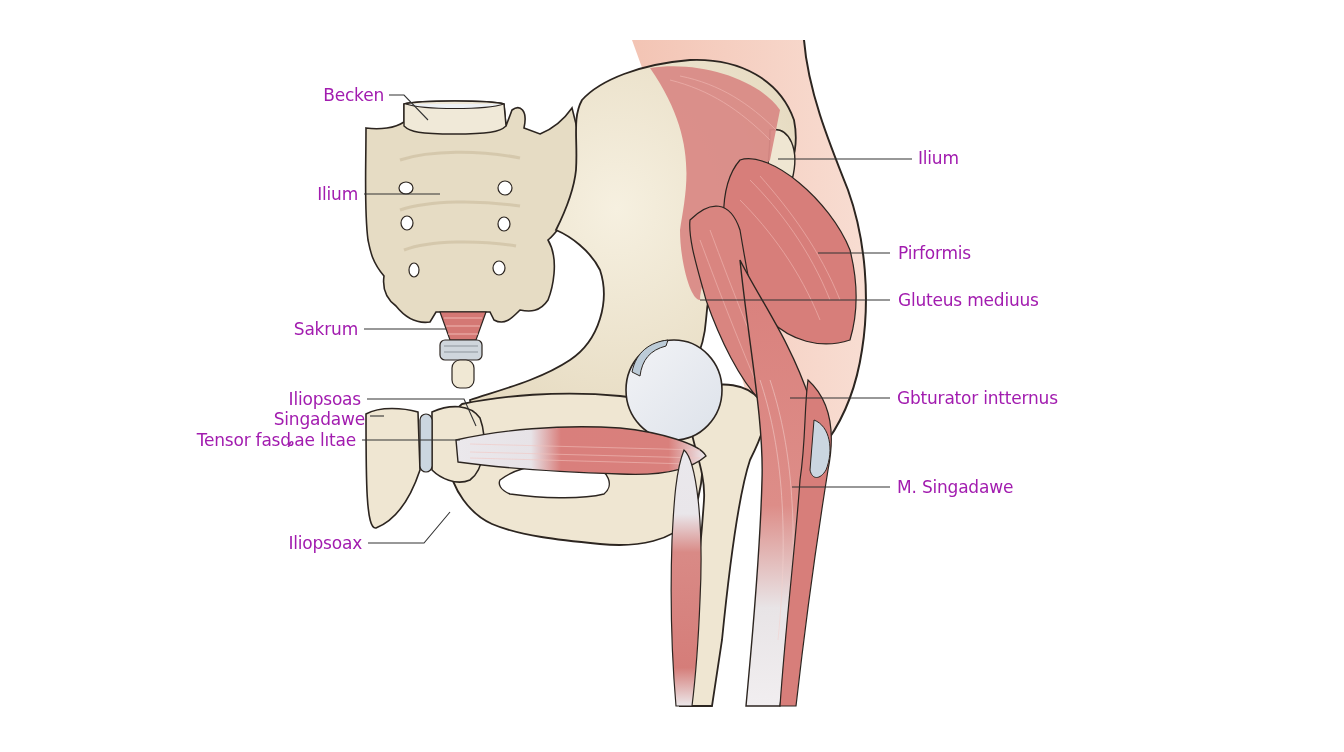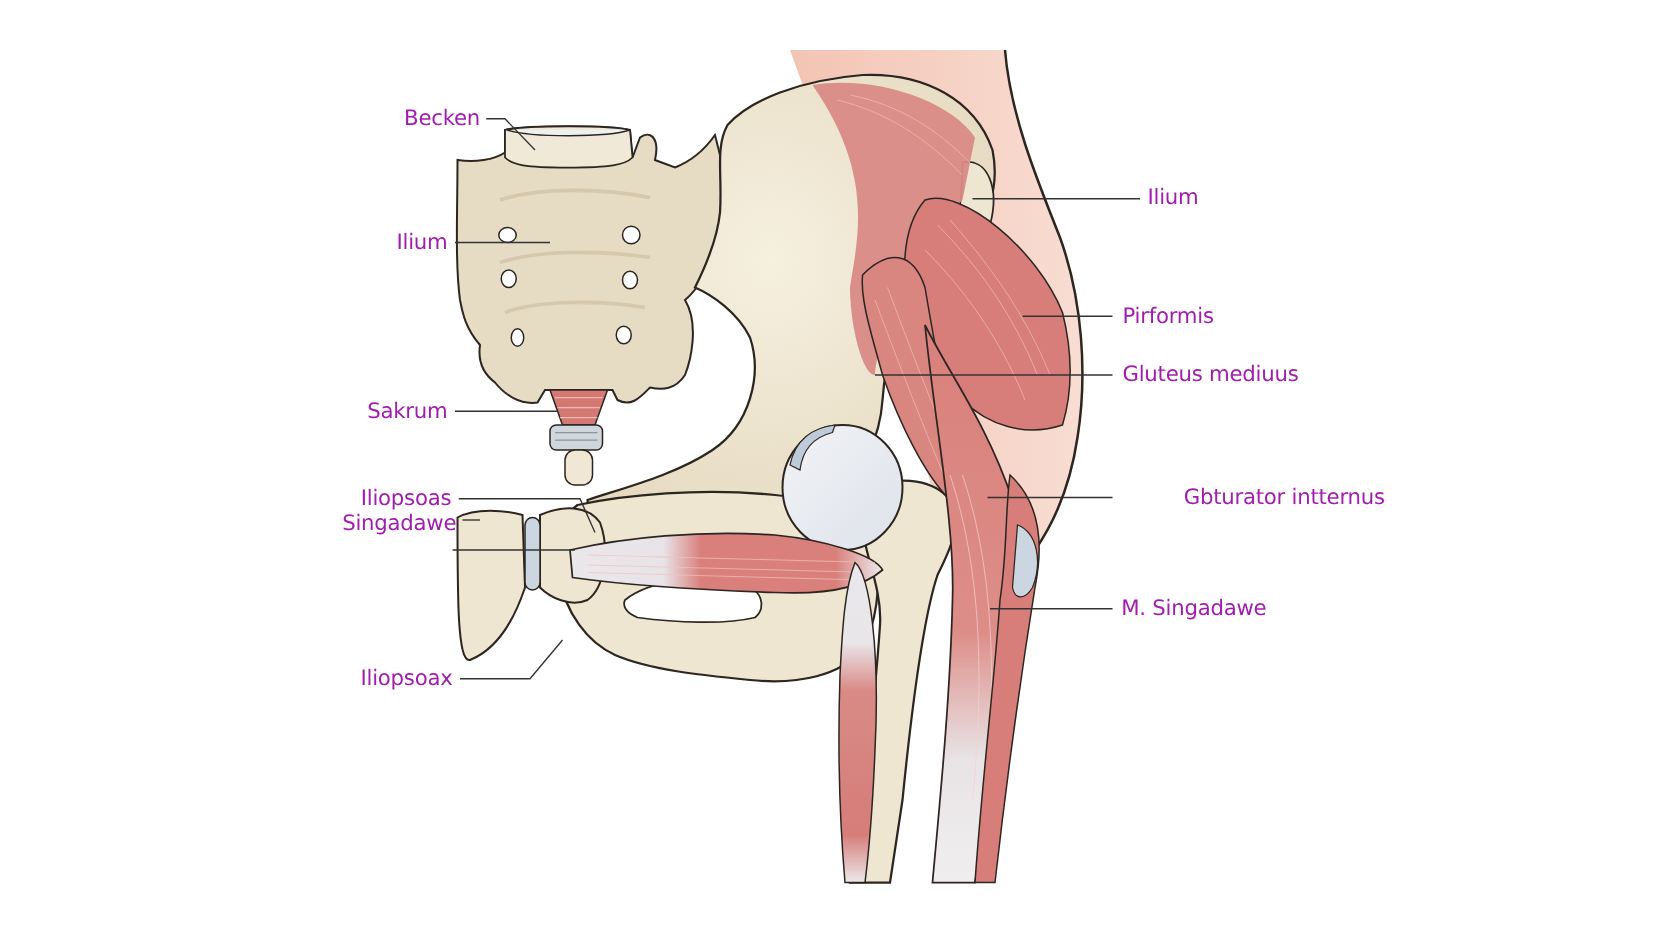--- a/index.html
+++ b/index.html
@@ -149,20 +149,21 @@
     <path d="M790 398 L890 398"></path>
     <path d="M792 487 L890 487"></path>
   </g>
 </svg>
 
   <div class="label r" style="left:280px;top:85px;width:104px;">Becken</div>
   <div class="label r" style="left:280px;top:184px;width:78px;">Ilium</div>
   <div class="label r" style="left:260px;top:319px;width:98px;text-align:right;">Sakrum</div>
   <div class="label r" style="left:230px;top:389px;width:131px;">Iliopsoas</div>
   <div class="label r" style="left:230px;top:409px;width:135px;">Singadawe</div>
+  <div class="label r" style="left:150px;top:430px;width:206px;">Tensor fasȡae lıtae</div>
   <div class="label r" style="left:240px;top:533px;width:122px;text-align:right;">Iliopsoax</div>
 
   <div class="label" style="left:918px;top:148px;">Ilium</div>
   <div class="label" style="left:898px;top:243px;text-align:center;">Pirformis</div>
   <div class="label" style="left:898px;top:290px;text-align:center;">Gluteus mediuus</div>
-  <div class="label" style="left:947px;top:388px;">Gbturator intternus</div>
+  <div class="label" style="left:897px;top:388px;">Gbturator intternus</div>
   <div class="label" style="left:897px;top:477px;">M. Singadawe</div>
 </div>
 
 </body></html>

